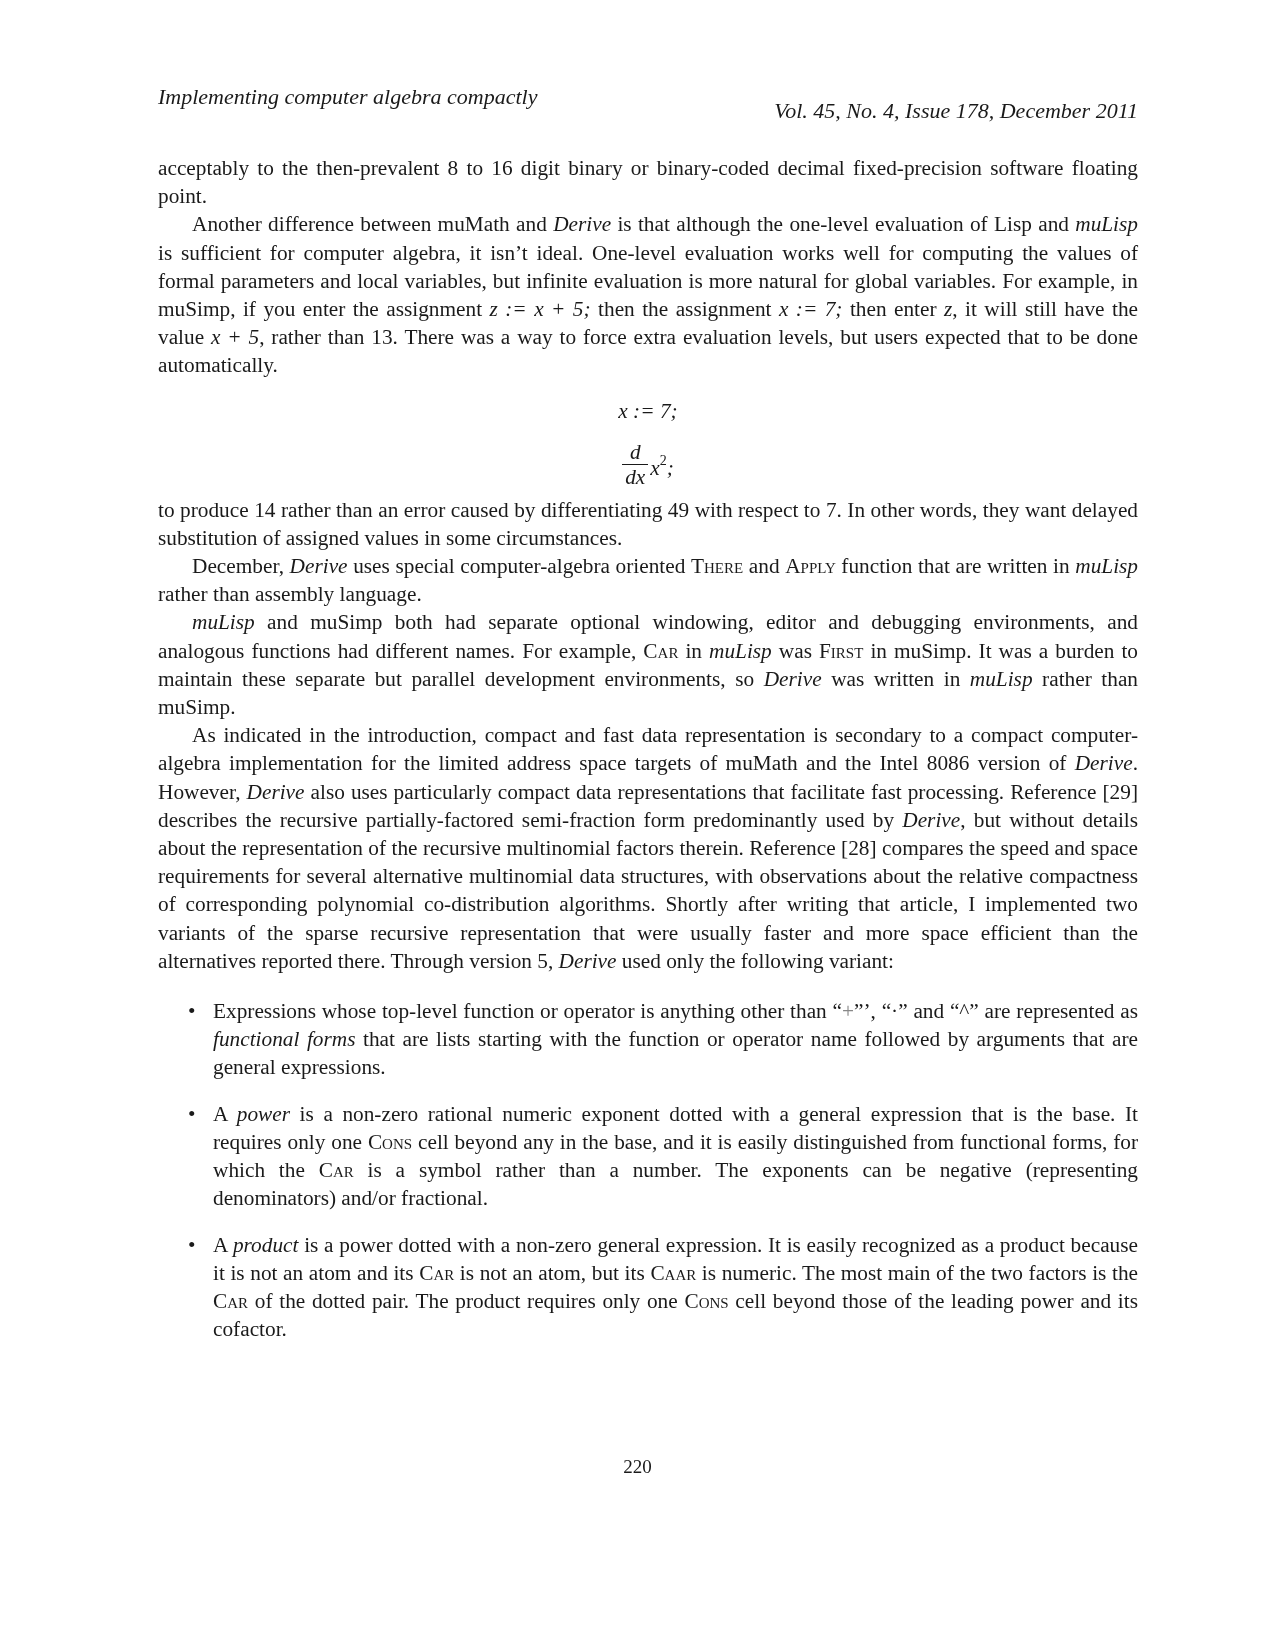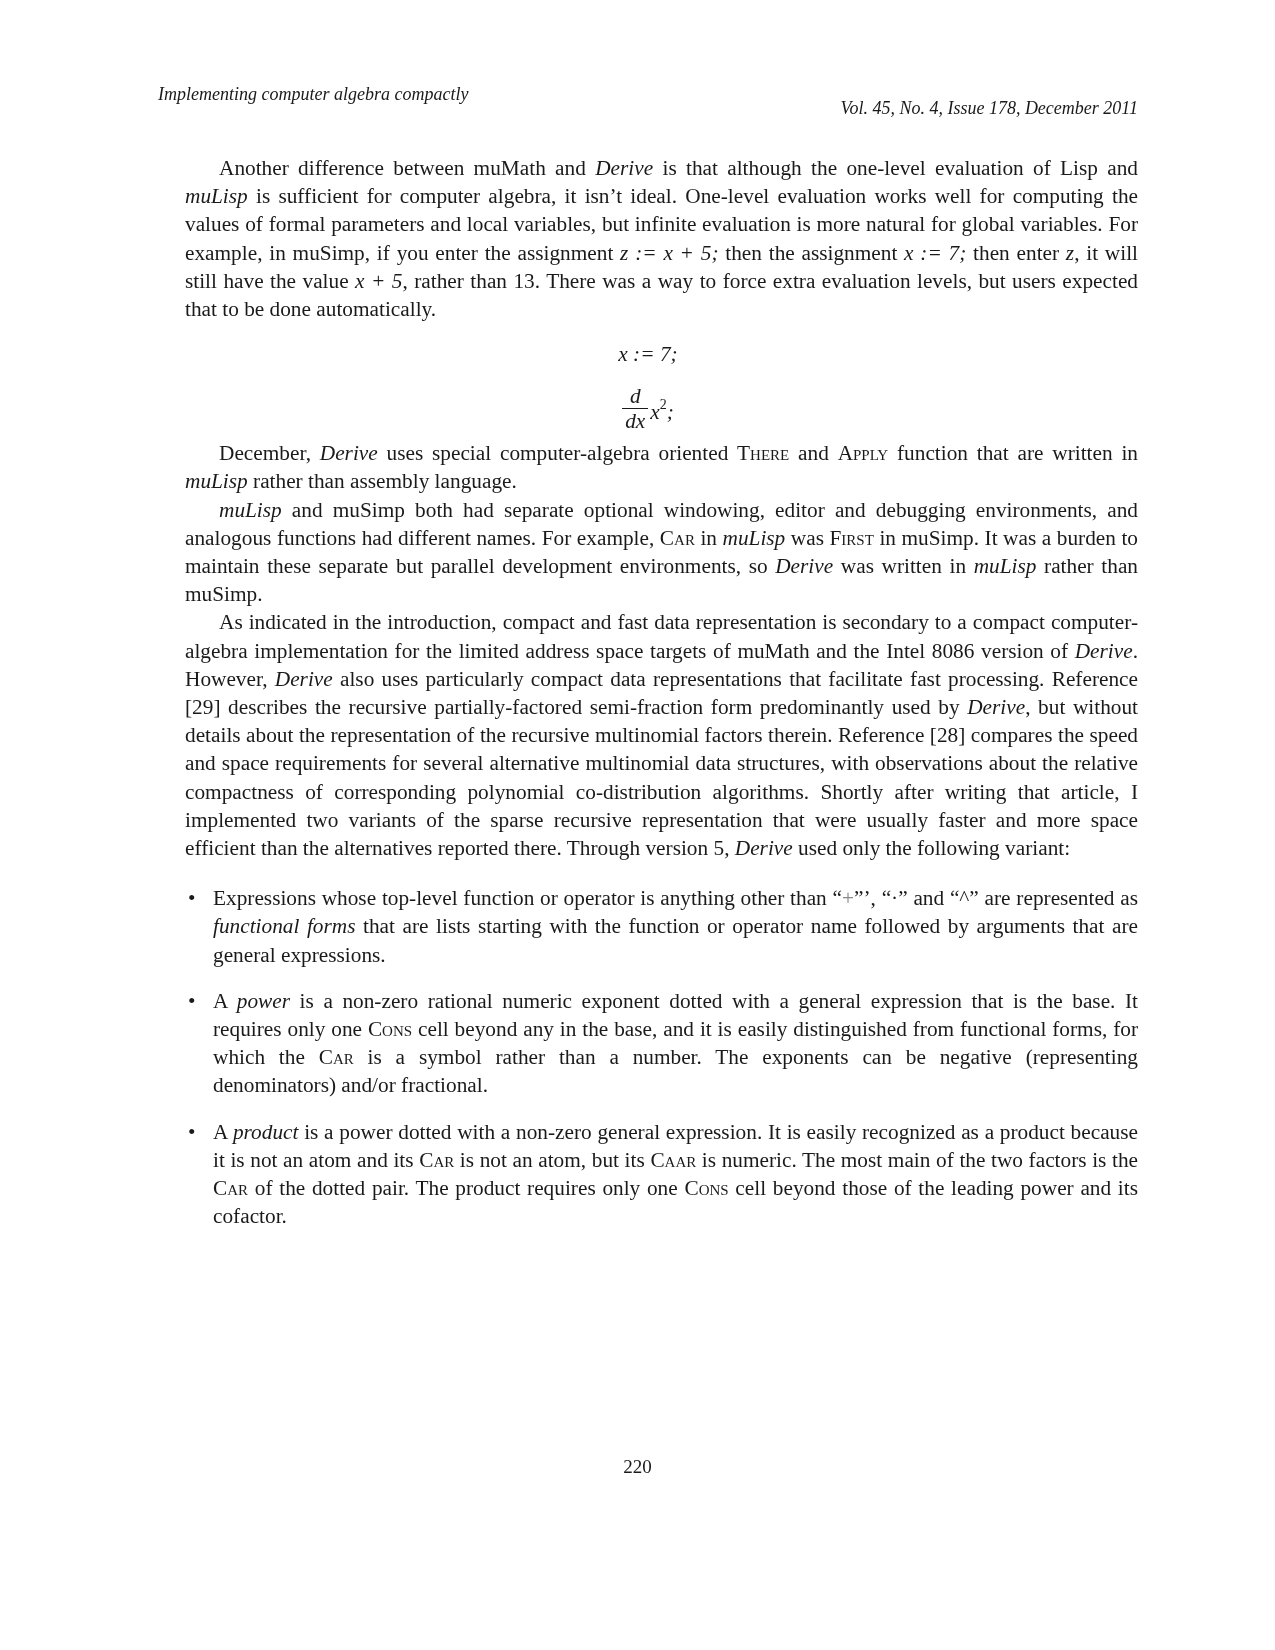--- a/index.html
+++ b/index.html
@@ -1,26 +1,26 @@
 <!DOCTYPE html>
 <html><head>
 <meta charset="utf-8">
 <style>
   html, body { margin: 0; padding: 0; background: #ffffff; }
   body { width: 1275px; height: 1650px; position: relative; overflow: hidden;
          font-family: "DejaVu Serif", "Liberation Serif", serif; color: #1a1a1a; }
   .header { position: absolute; top: 84px; left: 158px; width: 980px; height: 24px;
-            font-style: italic; font-size: 18px; font-family: "Liberation Serif", serif; }
+            font-style: italic; font-size: 22px; font-family: "Liberation Serif", serif; }
   .header .left { position: absolute; left: 0; top: 0; }
   .header .right { position: absolute; right: 0; top: 14px; }
   .body { position: absolute; top: 154px; left: 158px; width: 980px;
           font-family: "Liberation Serif", serif; font-size: 21.3px; line-height: 28.2px;
           text-align: justify; }
   p { margin: 0; }
-  p.indent { text-indent: 34px; margin-left: 27px; }
+  p.indent { text-indent: 34px; }
   em { font-style: italic; }
   .sc { font-variant: small-caps; }
   .math { font-style: italic; }
   .display { text-align: center; margin: 0; }
   .disp1 { margin-top: 14px; height: 34px; line-height: 34px; }
   .frac-wrap { display: flex; justify-content: center; align-items: center; height: 62px; margin-top: 6px; }
   .frac { display: inline-flex; flex-direction: column; align-items: center; font-style: italic; margin-right: 2px; }
   .frac .num { line-height: 24px; padding: 0 3px; }
   .frac .den { line-height: 24px; border-top: 1.2px solid #1a1a1a; padding: 0 3px; }
   .frac-rest { font-style: italic; }
@@ -34,33 +34,35 @@
 </style>
 </head>
 <body>
 
 <div class="header">
   <span class="left">Implementing computer algebra compactly</span>
   <span class="right">Vol. 45, No. 4, Issue 178, December 2011</span>
 </div>
 
 <div class="body">
+  <p>acceptably to the then-prevalent 8 to 16 digit binary or binary-coded decimal fixed-precision software floating point.</p>
 
   <p class="indent"><span>Another difference between muMath and </span><em>Derive</em><span> is that although the one-level evaluation of Lisp and </span><em>muLisp</em><span> is sufficient for computer algebra, it isn’t ideal. One-level evaluation works well for computing the values of formal parameters and local variables, but infinite evaluation is more natural for global variables. For example, in muSimp, if you enter the assignment </span><span class="math">z := x + 5;</span><span> then the assignment </span><span class="math">x := 7;</span><span> then enter </span><span class="math">z</span><span>, it will still have the value </span><span class="math">x + 5</span><span>, rather than 13. There was a way to force extra evaluation levels, but users expected that to be done automatically.</span></p>
 
 
   <div class="display disp1 math">x := 7;</div>
   <div class="frac-wrap">
     <span class="frac">
       <span class="num">d</span>
       <span class="den">dx</span>
     </span>
     <span class="frac-rest"><span>x</span><sup>2</sup><span>;</span></span>
   </div>
 
+  <p>to produce 14 rather than an error caused by differentiating 49 with respect to 7. In other words, they want delayed substitution of assigned values in some circumstances.</p>
 
   <p class="indent"><span>December, </span><em>Derive</em><span> uses special computer-algebra oriented </span><span class="sc">There</span><span> and </span><span class="sc">Apply</span><span> function that are written in </span><em>muLisp</em><span> rather than assembly language.</span></p>
 
   <p class="indent"><em>muLisp</em><span> and muSimp both had separate optional windowing, editor and debugging environments, and analogous functions had different names. For example, </span><span class="sc">Car</span><span> in </span><em>muLisp</em><span> was </span><span class="sc">First</span><span> in muSimp. It was a burden to maintain these separate but parallel development environments, so </span><em>Derive</em><span> was written in </span><em>muLisp</em><span> rather than muSimp.</span></p>
 
   <p class="indent"><span>As indicated in the introduction, compact and fast data representation is secondary to a compact computer-algebra implementation for the limited address space targets of muMath and the Intel 8086 version of </span><em>Derive</em><span>. However, </span><em>Derive</em><span> also uses particularly compact data representations that facilitate fast processing. Reference [29] describes the recursive partially-factored semi-fraction form predominantly used by </span><em>Derive</em><span>, but without details about the representation of the recursive multinomial factors therein. Reference [28] compares the speed and space requirements for several alternative multinomial data structures, with observations about the relative compactness of corresponding polynomial co-distribution algorithms. Shortly after writing that article, I implemented two variants of the sparse recursive representation that were usually faster and more space efficient than the alternatives reported there. Through version 5, </span><em>Derive</em><span> used only the following variant:</span></p>
 
   <ul>
     <li><span class="bullet">•</span><span>Expressions whose top-level function or operator is anything other than “</span><span class="gray">+</span><span>”’, “·” and “^” are represented as </span><em>functional forms</em><span> that are lists starting with the function or operator name followed by arguments that are general expressions.</span></li>
     <li><span class="bullet">•</span><span>A </span><em>power</em><span> is a non-zero rational numeric exponent dotted with a general expression that is the base. It requires only one </span><span class="sc">Cons</span><span> cell beyond any in the base, and it is easily distinguished from functional forms, for which the </span><span class="sc">Car</span><span> is a symbol rather than a number. The exponents can be negative (representing denominators) and/or fractional.</span></li>

